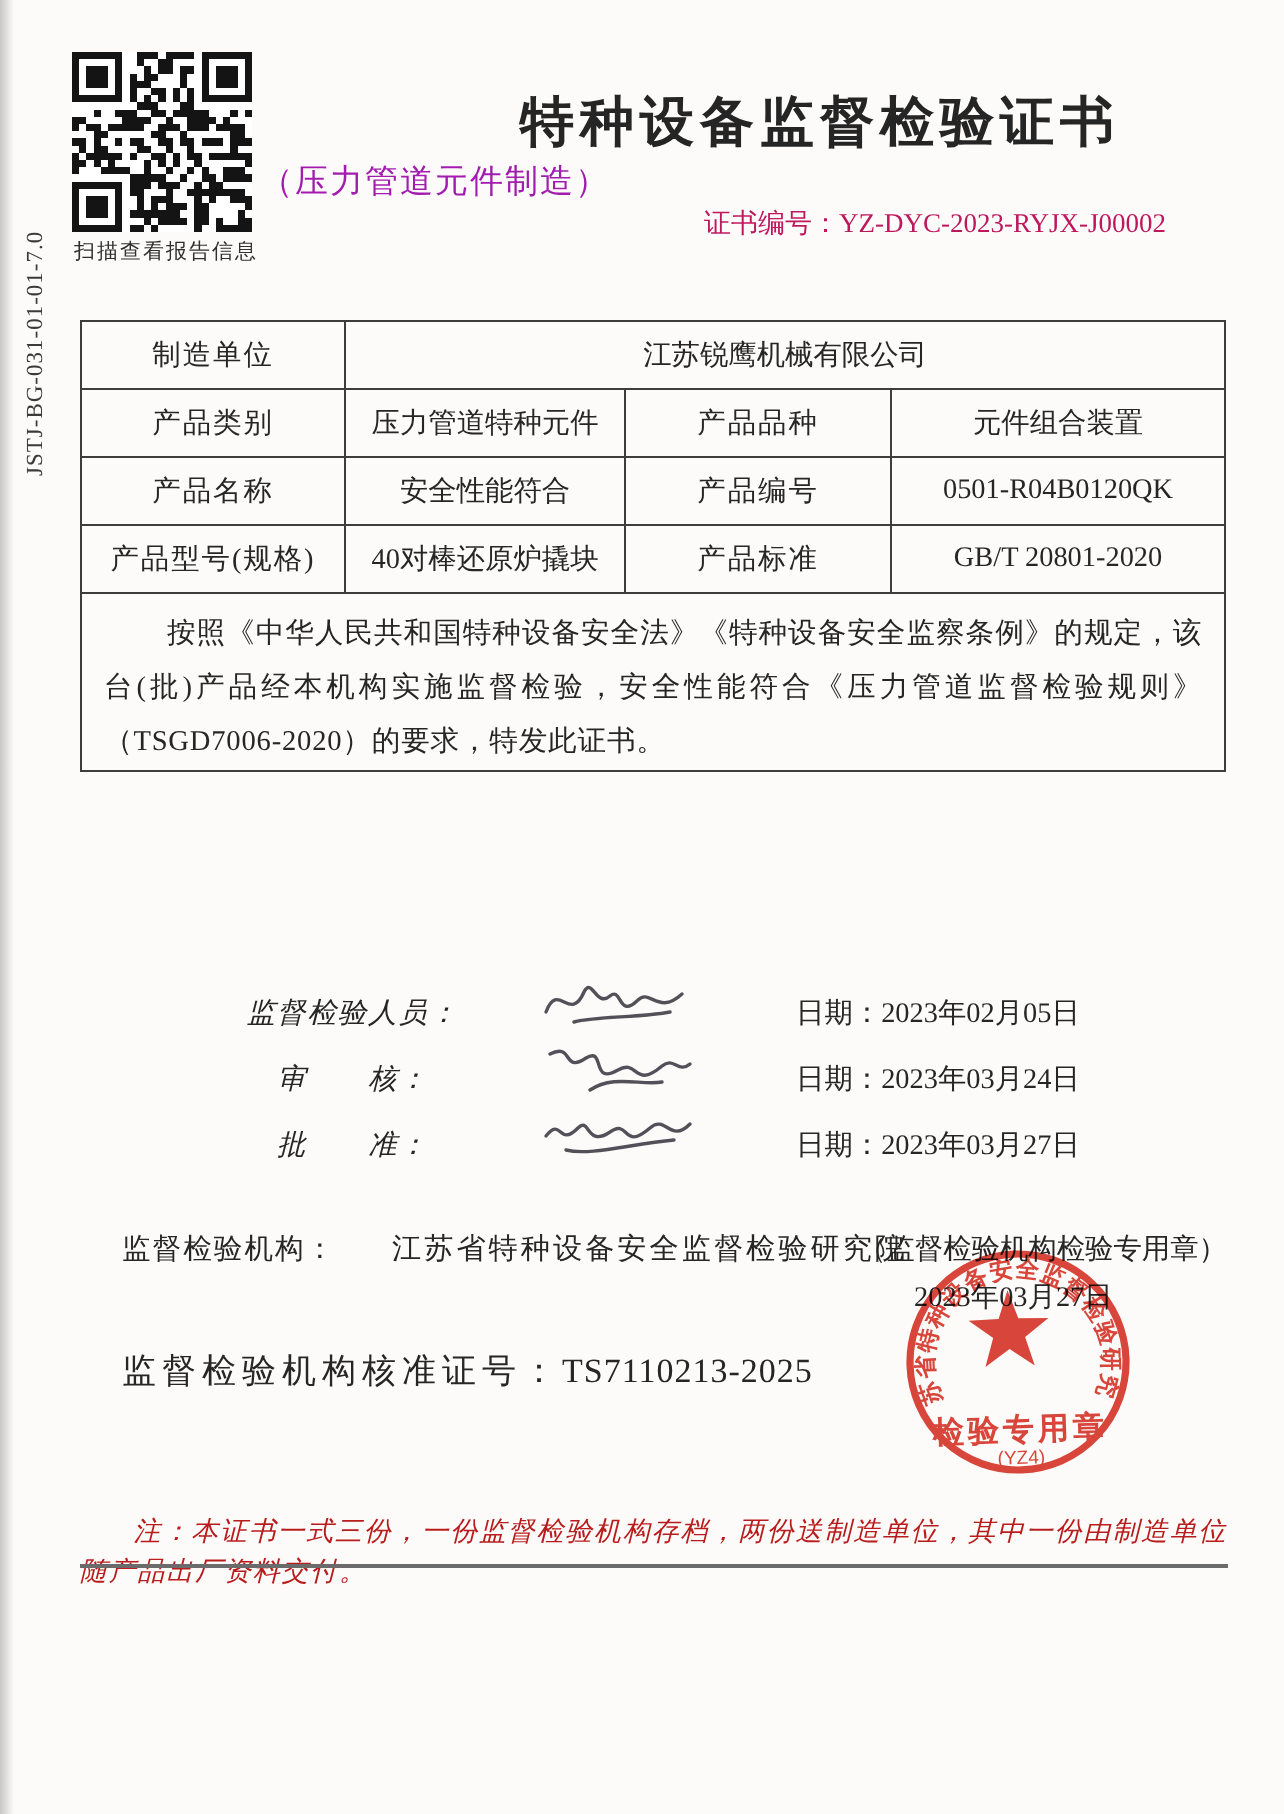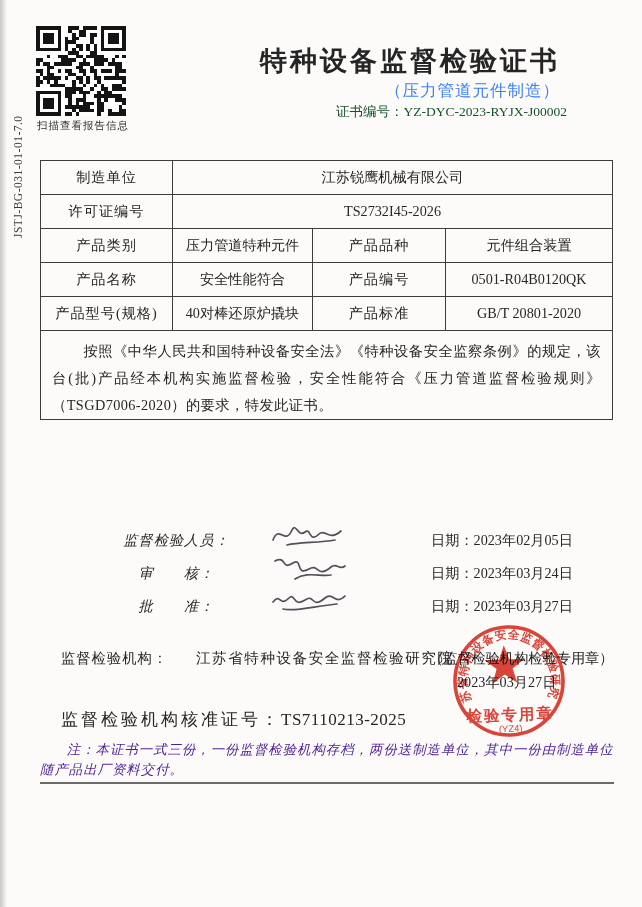--- a/index.html
+++ b/index.html
@@ -14,50 +14,50 @@
   .vcode span{display:block;transform:rotate(-90deg) translate(-178px,0);transform-origin:top left;
     width:178px;font-size:11.5px;letter-spacing:.5px;color:#3a3a3a;white-space:nowrap;
     font-family:"Liberation Serif", serif;}
   
   .qr{position:absolute;left:36px;top:25px;width:90px;height:92px;}
   .qr svg{display:block;}
   .qr-caption{position:absolute;left:37px;top:119px;font-size:10.5px;color:#2f2f2f;letter-spacing:1px;}
   
   .title{position:absolute;left:130px;top:43px;width:430px;text-align:right;
     font-family:"Liberation Sans", sans-serif;font-weight:700;font-size:27px;letter-spacing:3px;color:#252525;}
-  .subtitle{position:absolute;left:130px;top:80px;width:430px;text-align:right;
-    font-size:16.5px;letter-spacing:1px;color:#3b82f6;}
-  .certno{position:absolute;left:336px;top:103px;font-size:13.5px;color:#14532d;white-space:nowrap;}
+  .subtitle{position:absolute;left:130px;top:80px;width:430px;text-align:left;
+    font-size:16.5px;letter-spacing:1px;color:#a21caf;}
+  .certno{position:absolute;left:352px;top:103px;font-size:13.5px;color:#be185d;white-space:nowrap;}
   
   table.grid{position:absolute;left:40px;top:137px;width:572px;border-collapse:collapse;table-layout:fixed;margin-top:23px;}
   table.grid td{border:1.6px solid #3d3d3d;height:33px;padding:0 4px;
     font-size:14.2px;color:#262626;text-align:center;vertical-align:middle;overflow:visible;}
   td.lbl{letter-spacing:1px;}
   td.bigcell{height:400px;vertical-align:top;text-align:left;position:relative;padding:0;}
   .statement{margin:7px 7px 0 7px;text-indent:2.2em;font-size:14.3px;line-height:27px;
     text-align:justify;letter-spacing:.4px;color:#262626;}
   .sigrow{position:absolute;left:0;width:100%;height:30px;}
   .siglabel{position:absolute;left:58px;width:155px;font-size:14.2px;letter-spacing:1px;white-space:nowrap;font-style:italic;}
   .sigsvg{position:absolute;left:224px;top:-13px;}
-  .sigdate{position:absolute;left:390px;font-size:14.2px;white-space:nowrap;text-align:right;}
+  .sigdate{position:absolute;left:357px;font-size:14.2px;white-space:nowrap;text-align:right;}
   .agencyrow{position:absolute;top:318px;left:0;width:100%;height:22px;}
   .agency-label{position:absolute;left:20px;font-size:14.3px;letter-spacing:1px;white-space:nowrap;}
   .agency-name{position:absolute;left:155px;font-size:14.6px;letter-spacing:1.5px;white-space:nowrap;}
   .agency-sealnote{position:absolute;left:388px;font-size:14.2px;white-space:nowrap;}
   .stampdate{position:absolute;left:416px;top:342px;font-size:14.2px;white-space:nowrap;color:#262626;}
   .approvalrow{position:absolute;top:377px;left:20px;font-size:17px;white-space:nowrap;}
   .approval-label{letter-spacing:3px;}
   .approval-no{letter-spacing:.5px;}
   
   .seal{position:absolute;left:449px;top:621px;width:120px;height:120px;z-index:6;
     mix-blend-mode:multiply;opacity:.92;transform:rotate(-2deg);}
   
-  .footnote{position:absolute;left:40px;top:740px;width:574px;margin:0;
+  .footnote{position:absolute;left:40px;top:756px;width:574px;margin:0;
     font-style:italic;font-size:13.4px;line-height:19.5px;letter-spacing:1px;
-    text-indent:2em;color:#4c1d95;font-family:"Liberation Serif", serif;}
+    text-indent:2em;color:#b91c1c;font-family:"Liberation Serif", serif;}
   .bottom-rule{position:absolute;left:40px;top:782px;width:574px;height:2px;background:#6b6b6b;}
   .sig-path{stroke:#45414b;stroke-width:1.7;fill:none;stroke-linecap:round;opacity:.92;}
 </style>
 </head>
 <body>
 
 <div class="page">
   <div class="edge-shadow"></div>
 
   <div class="vcode">
@@ -321,24 +321,20 @@
         <col style="width:140px">
         <col style="width:133px">
         <col style="width:167px">
       </colgroup>
     <tbody>
         <tr>
       <td class="lbl">制造单位</td>
       <td class="val" colspan="3">江苏锐鹰机械有限公司</td>
     </tr>
     <tr>
-      <td class="lbl">许可证编号</td>
-      <td class="val" colspan="3">TS2732I45-2026</td>
-    </tr>
-    <tr>
       <td class="lbl">产品类别</td>
       <td class="val">压力管道特种元件</td>
       <td class="lbl">产品品种</td>
       <td class="val">元件组合装置</td>
     </tr>
     <tr>
       <td class="lbl">产品名称</td>
       <td class="val">安全性能符合</td>
       <td class="lbl">产品编号</td>
       <td class="val">0501-R04B0120QK</td>

